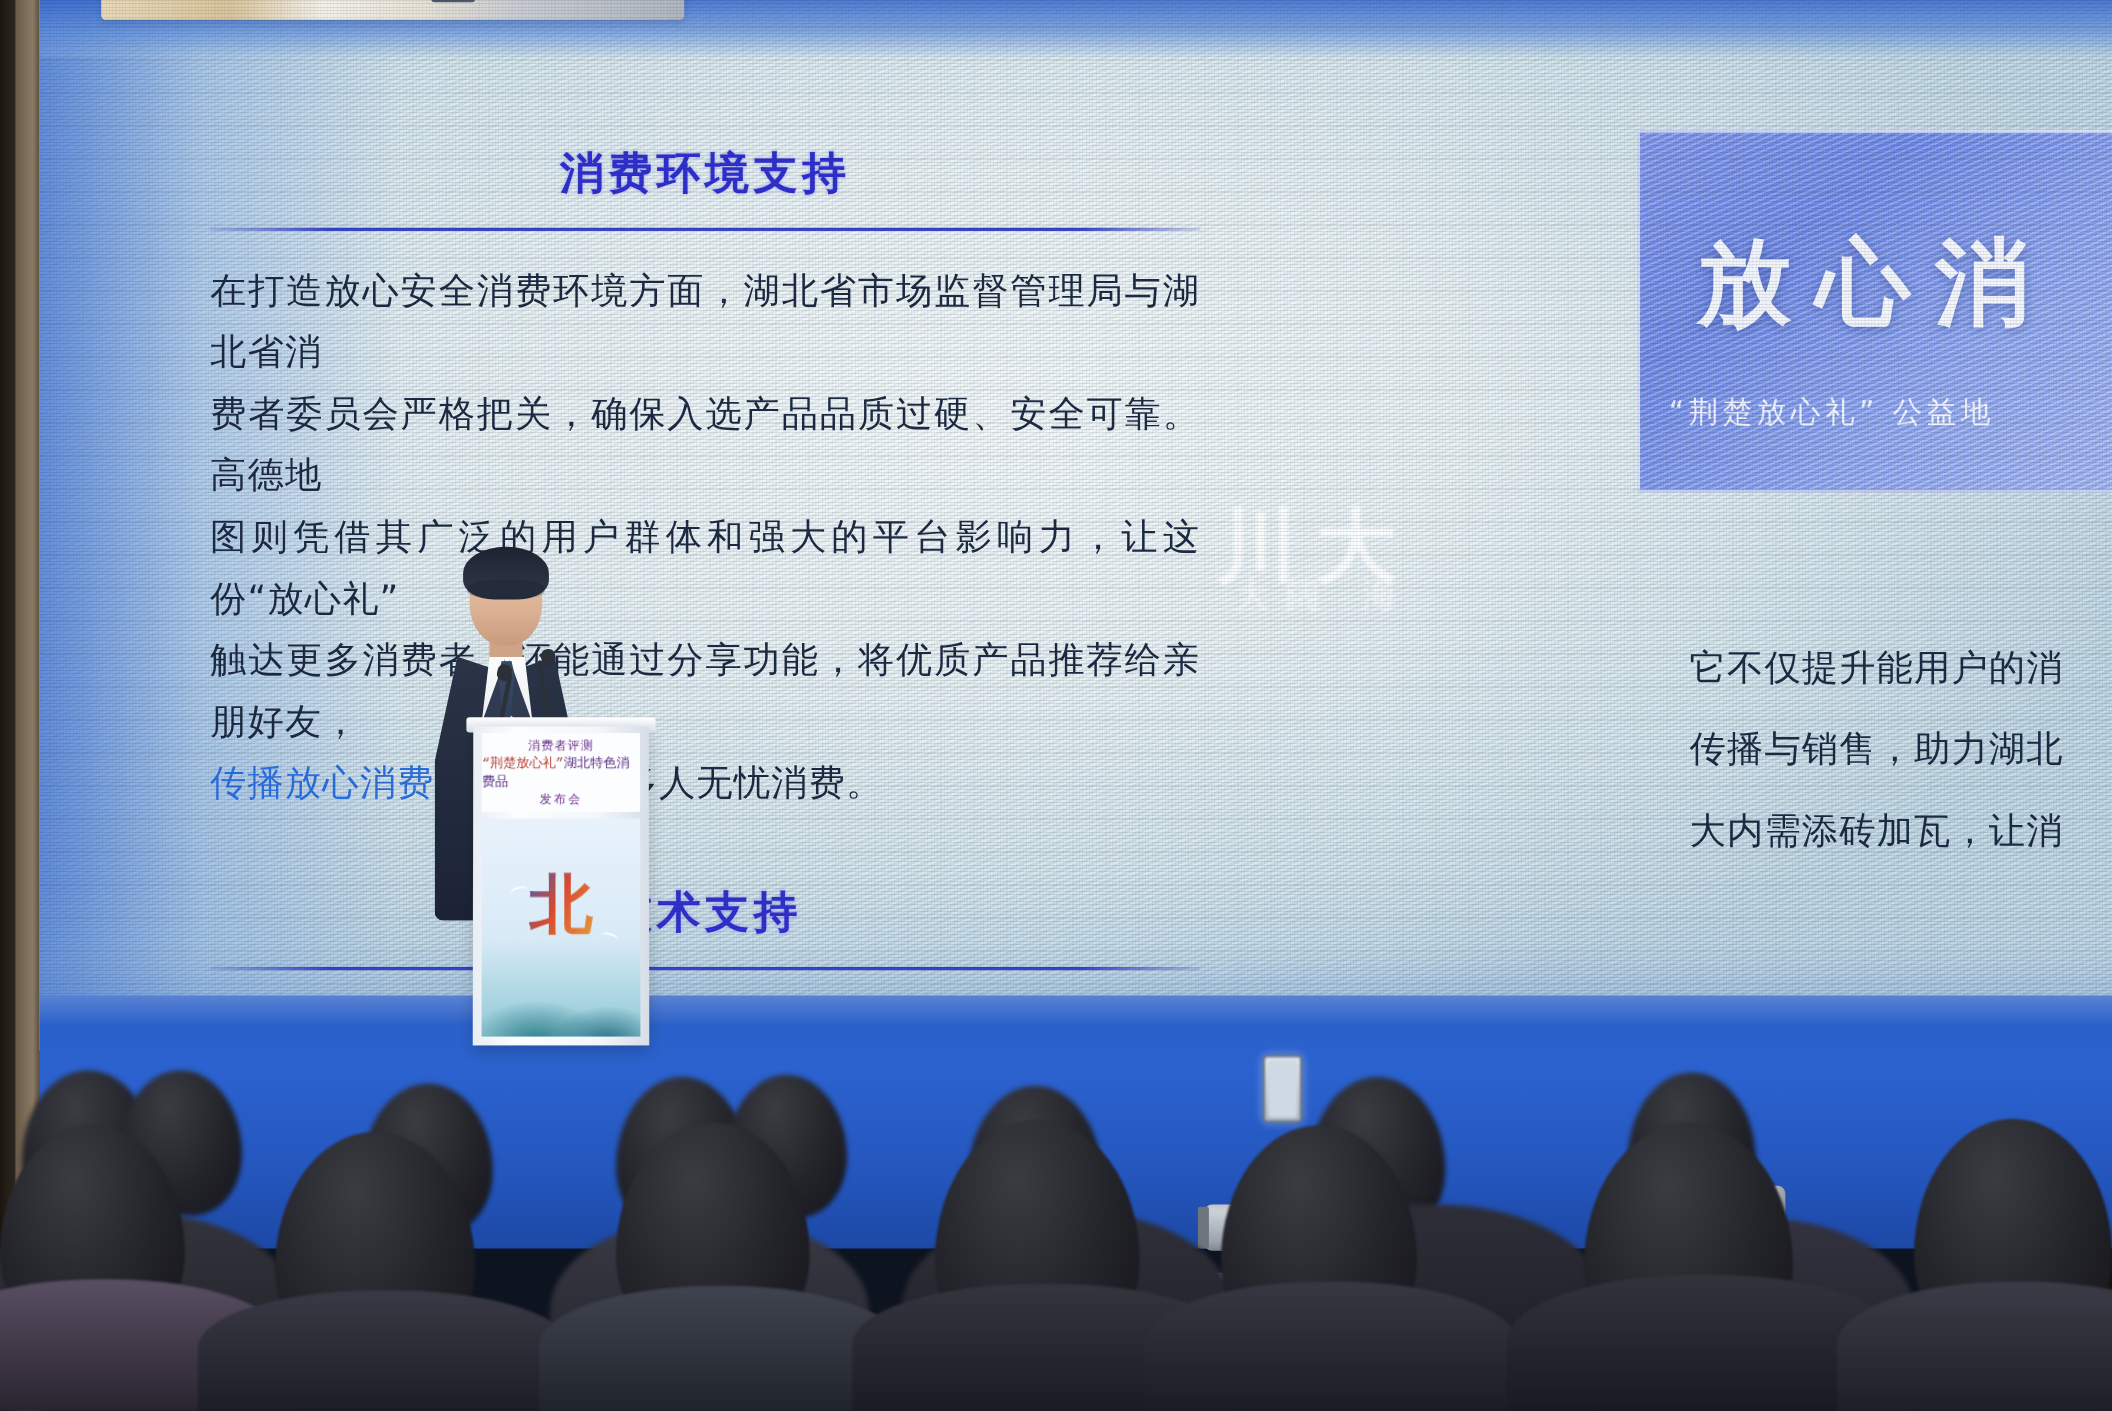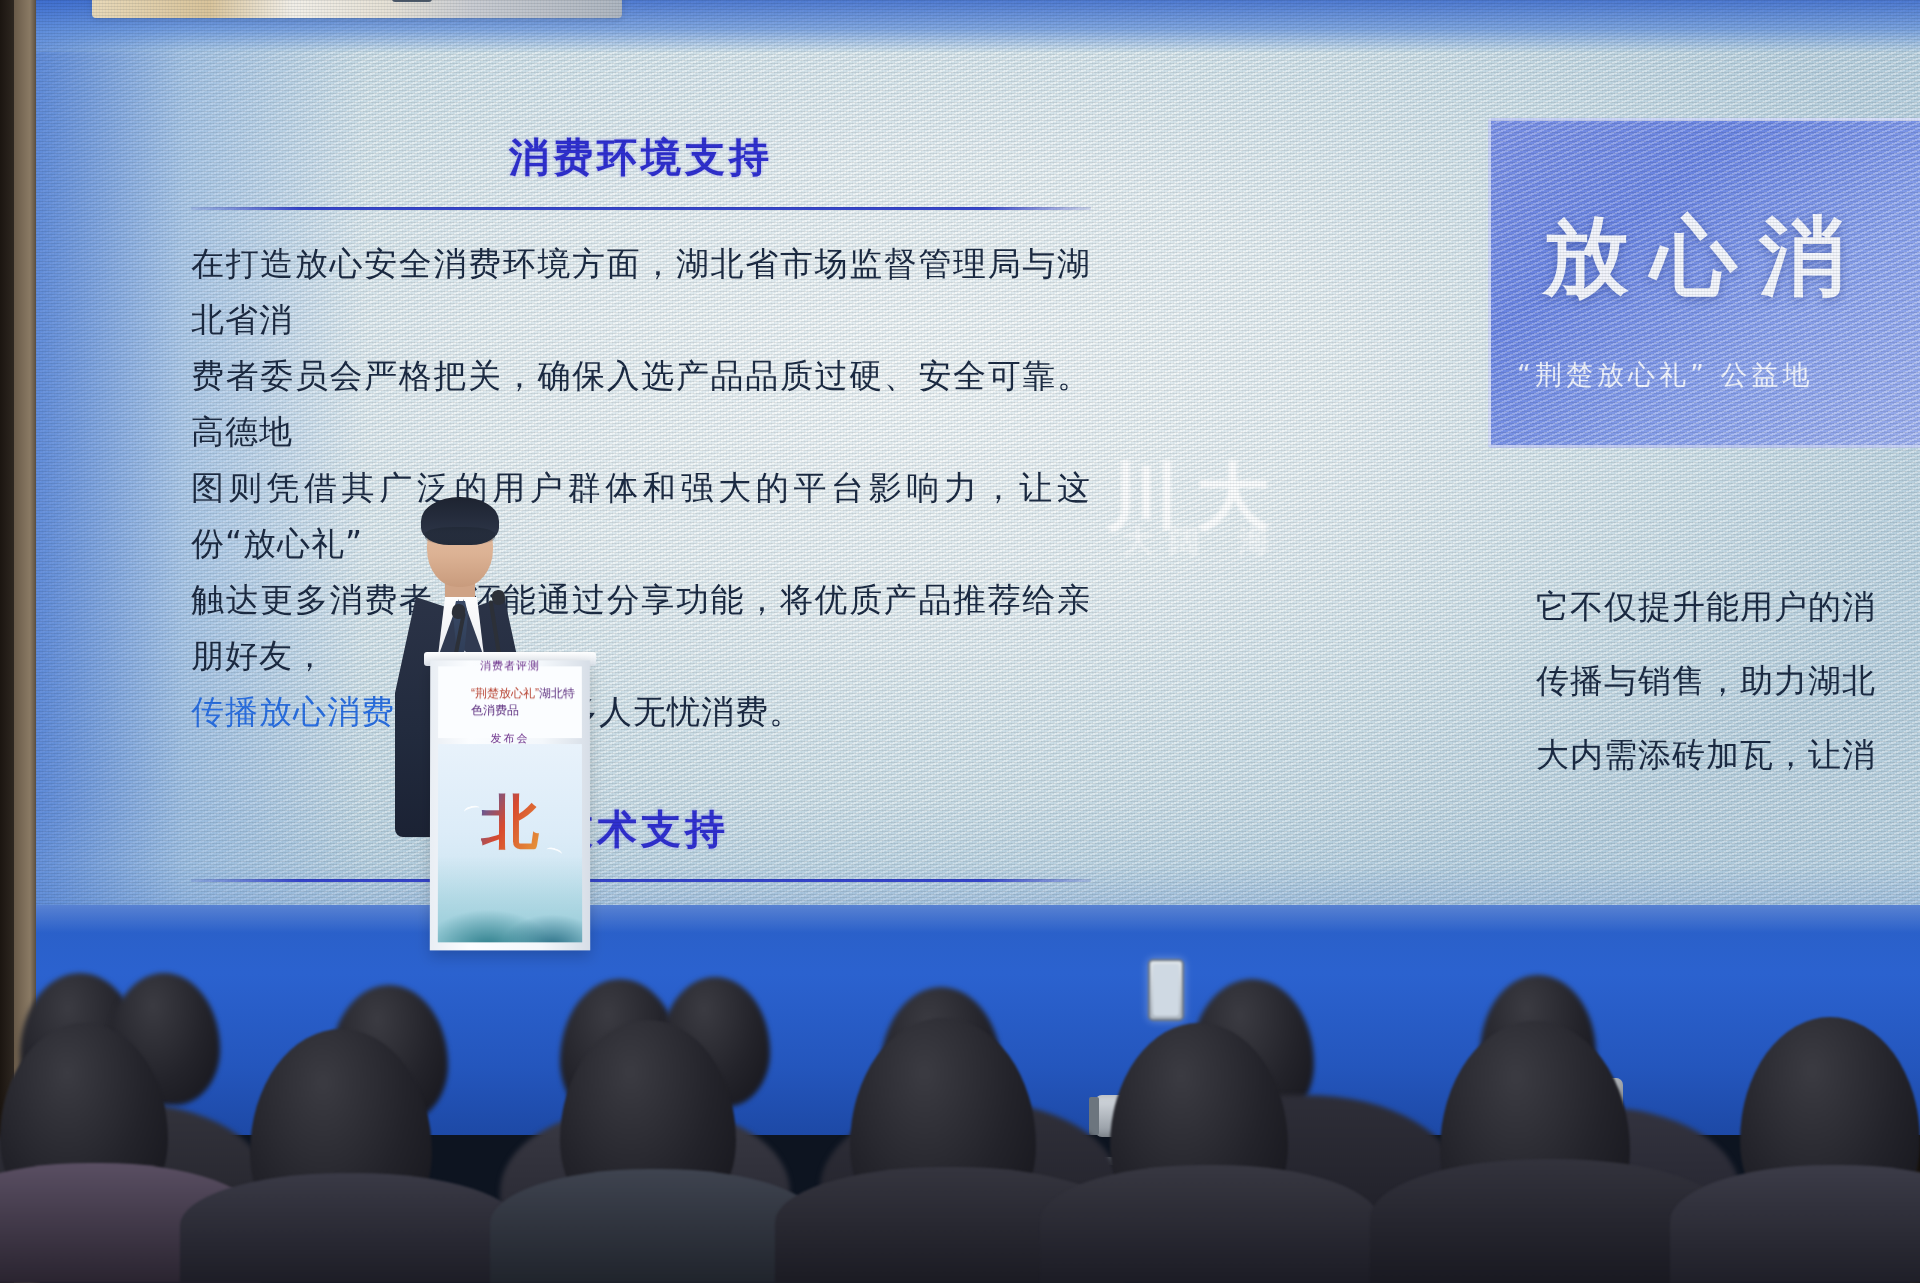--- a/index.html
+++ b/index.html
@@ -190,24 +190,24 @@
   }
   .podium-top {
     position: absolute; left: 424px; top: 652px; width: 172px; height: 14px;
     background: linear-gradient(180deg,#ffffff,#dbe2ea);
     border-radius: 3px;
   }
   .podium-sign {
     position: absolute; left: 8px; top: 6px; right: 8px; height: 72px;
     background: #fbfdff;
     display: flex; flex-direction: column; align-items: center; justify-content: center;
-    gap: 12px;
+    gap: 0;
   }
   .ps-l1 { font-size: 11px; color:#6b2f8a; letter-spacing:1px; font-family:"DejaVu Serif",serif; }
-  .ps-l2 { font-size: 12px; color:#5a2b7d; letter-spacing:0px; font-family:Liberation Sans, sans-serif;margin-left:33px; }
+  .ps-l2 { font-size: 12px; color:#5a2b7d; letter-spacing:0px; font-family:Liberation Mono, monospace; }
   .ps-l2 .q { color:#b6402f; }
   .ps-l3 { font-size: 11px; color:#6b2f8a; letter-spacing:2px; font-family:Liberation Sans, sans-serif; }
 
   .podium-art {
     position: absolute; left: 8px; top: 84px; right: 8px; bottom: 8px;
     background: linear-gradient(180deg,#e8f2fb 0%, #dcecf8 45%, #cfe6f2 70%, #bcdcea 100%);
     overflow: hidden;
   }
   .pa-logo {
     position:absolute; left:50%; top:40px; transform:translateX(-50%);

